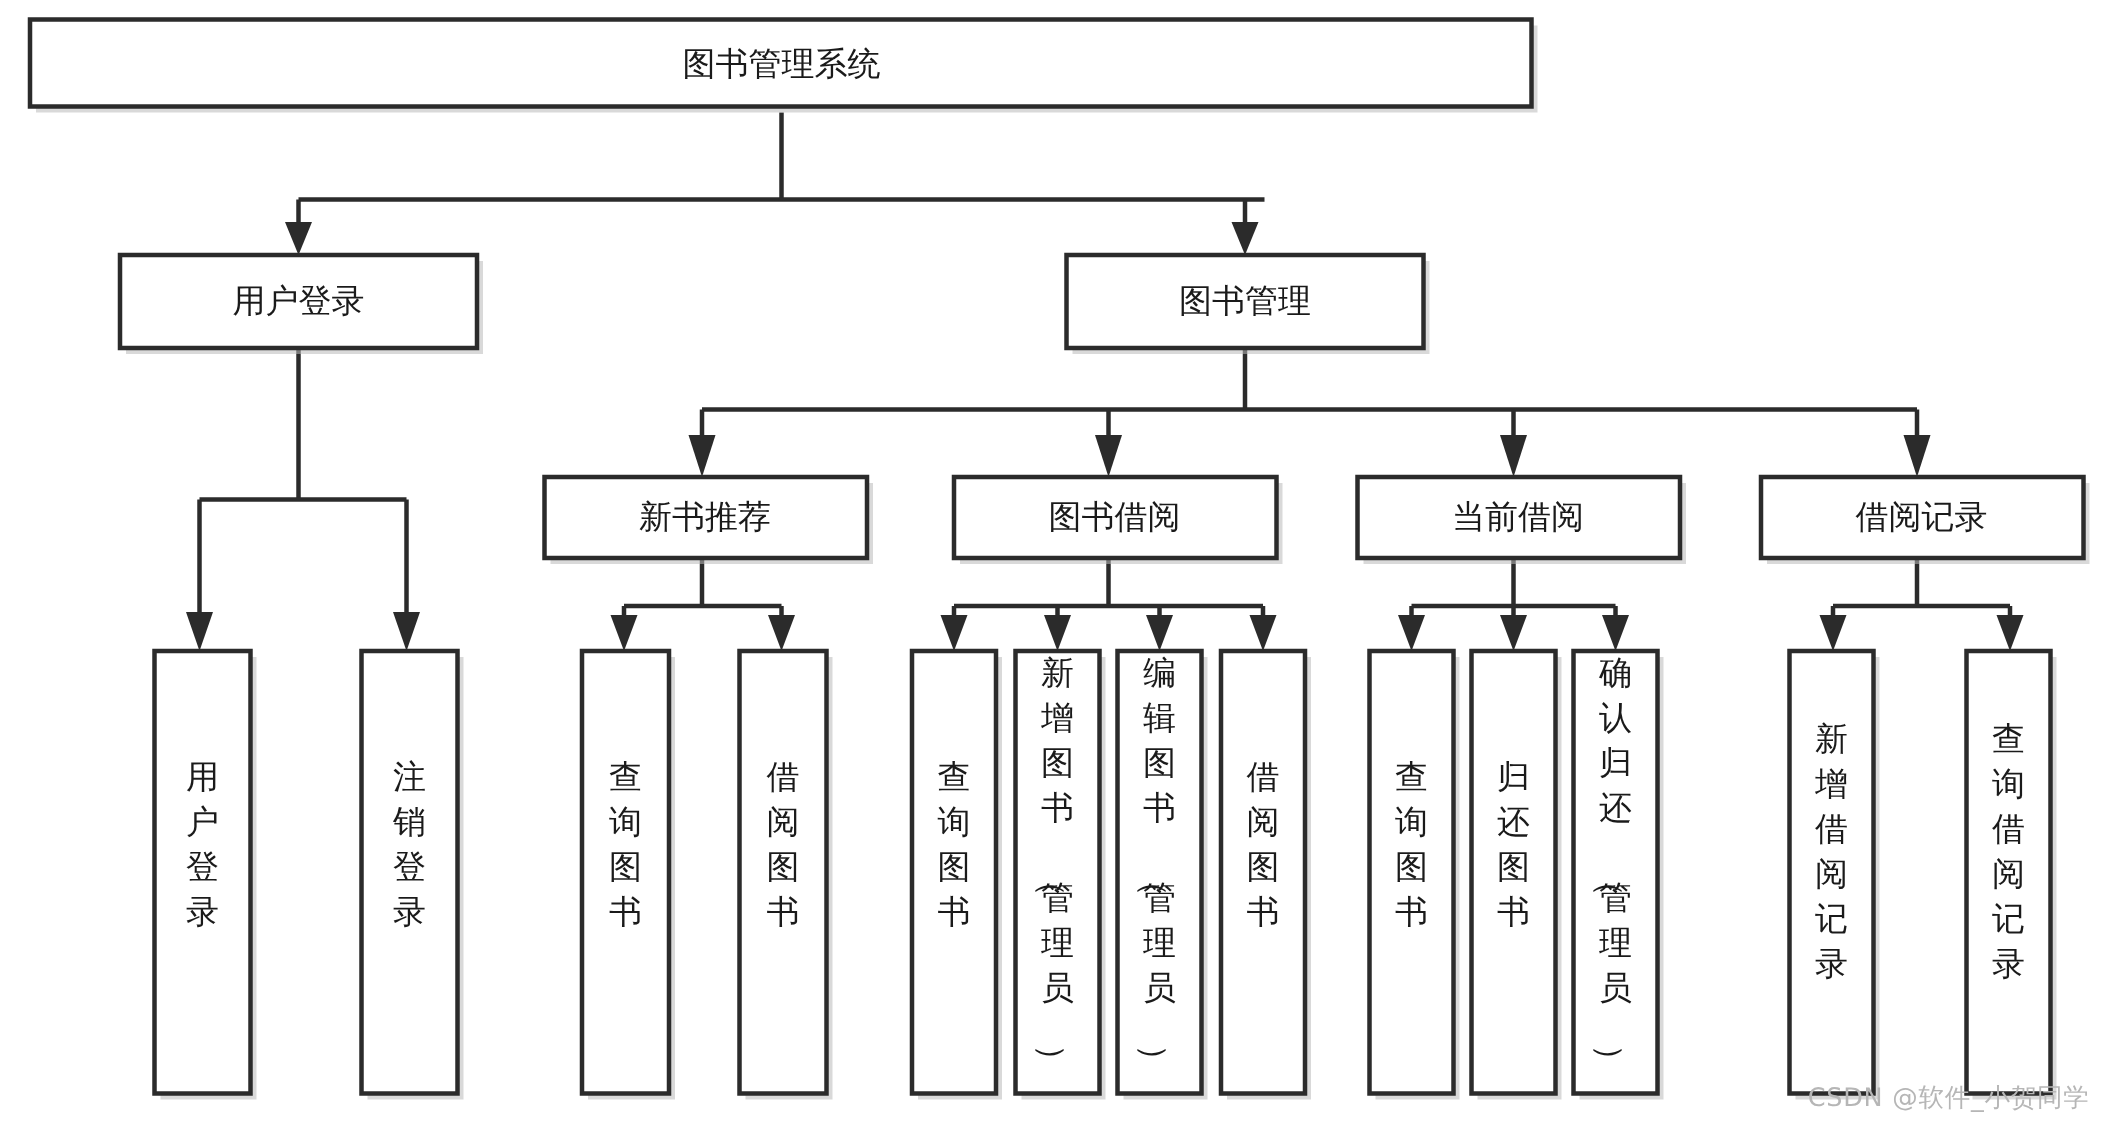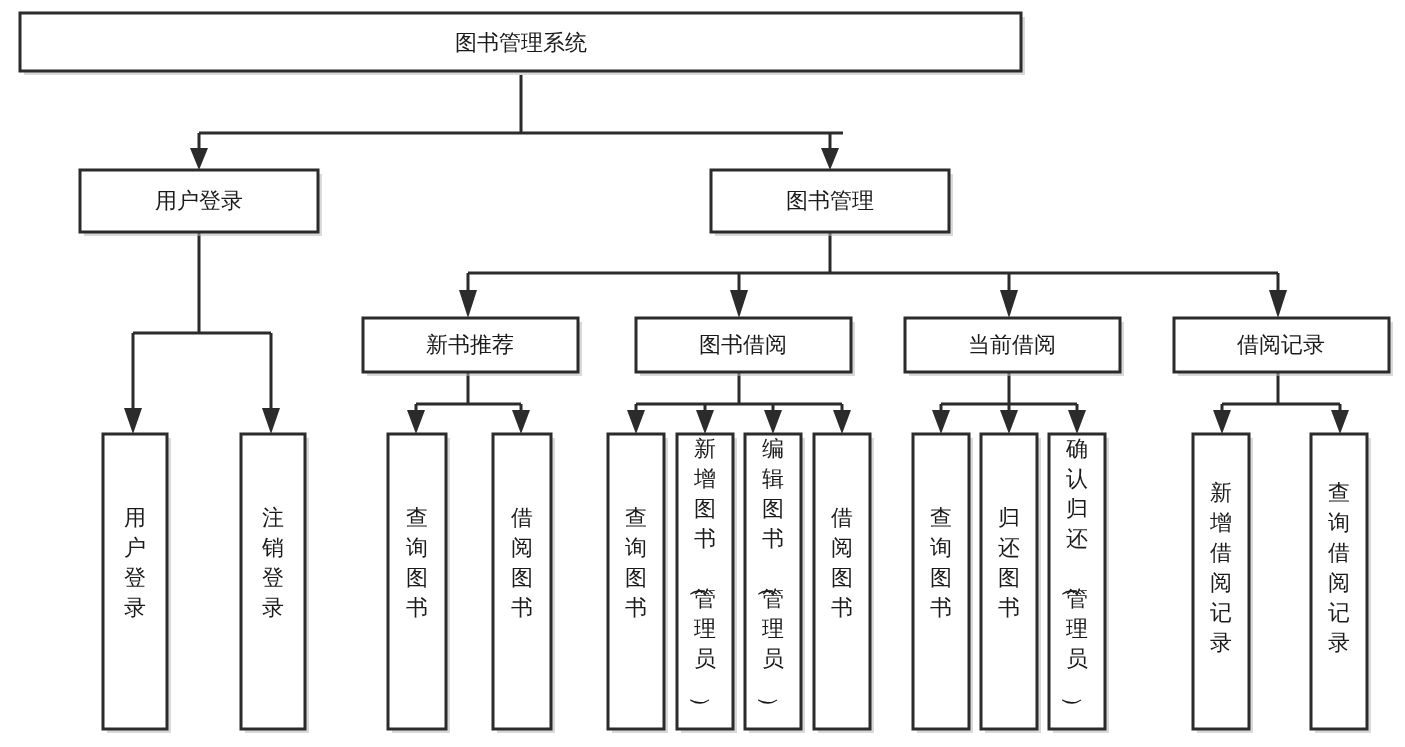--- a/index.html
+++ b/index.html
@@ -256,14 +256,15 @@
 
       <g>
         <rect class="node-shadow" x="1315" y="438" width="56" height="295"></rect>
         <rect class="node-rect" x="1311" y="434" width="56" height="295"></rect>
         <text class="node-label-v" x="1339" y="500"><tspan x="1339" y="500">查</tspan><tspan x="1339" y="530">询</tspan><tspan x="1339" y="560">借</tspan><tspan x="1339" y="590">阅</tspan><tspan x="1339" y="620">记</tspan><tspan x="1339" y="650">录</tspan></text>
       </g>
 
     </g>
   </svg>
 
+  <div class="watermark">CSDN @软件_小贺同学</div>
 
 </div>
 
 </body></html>

